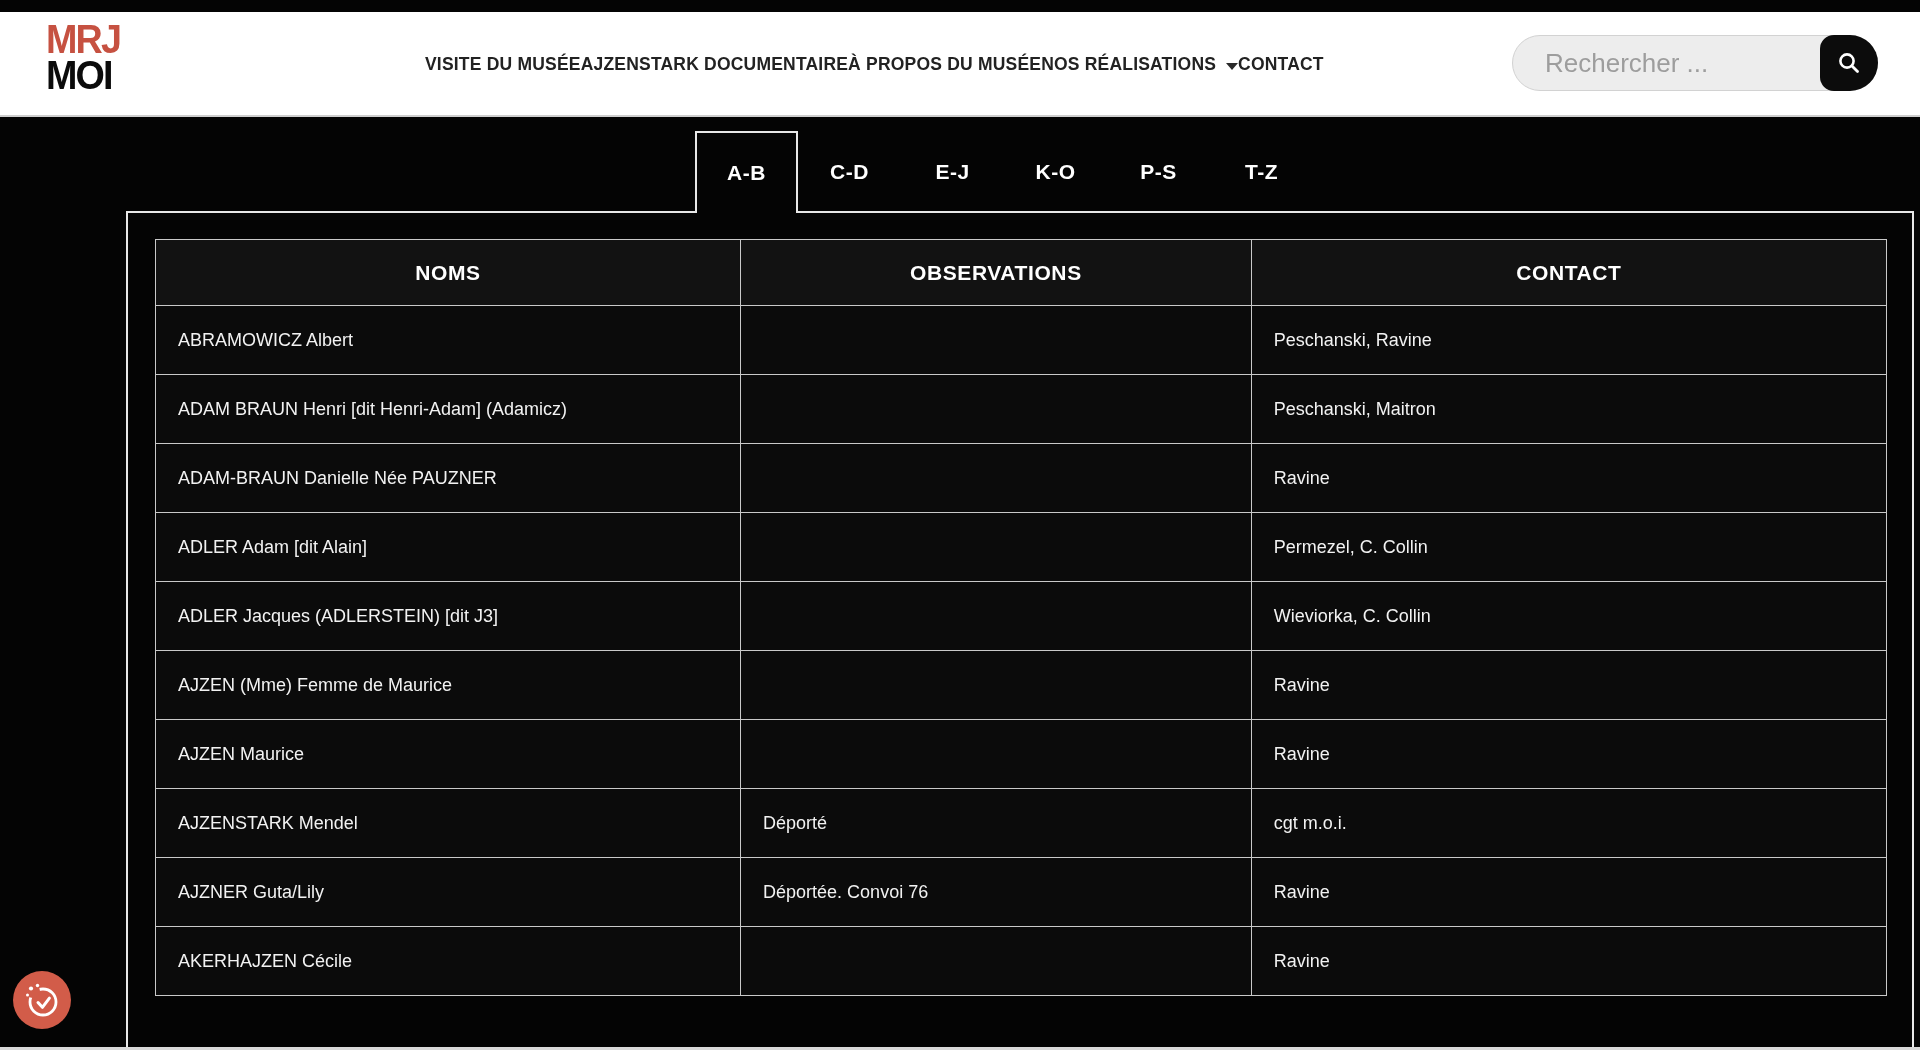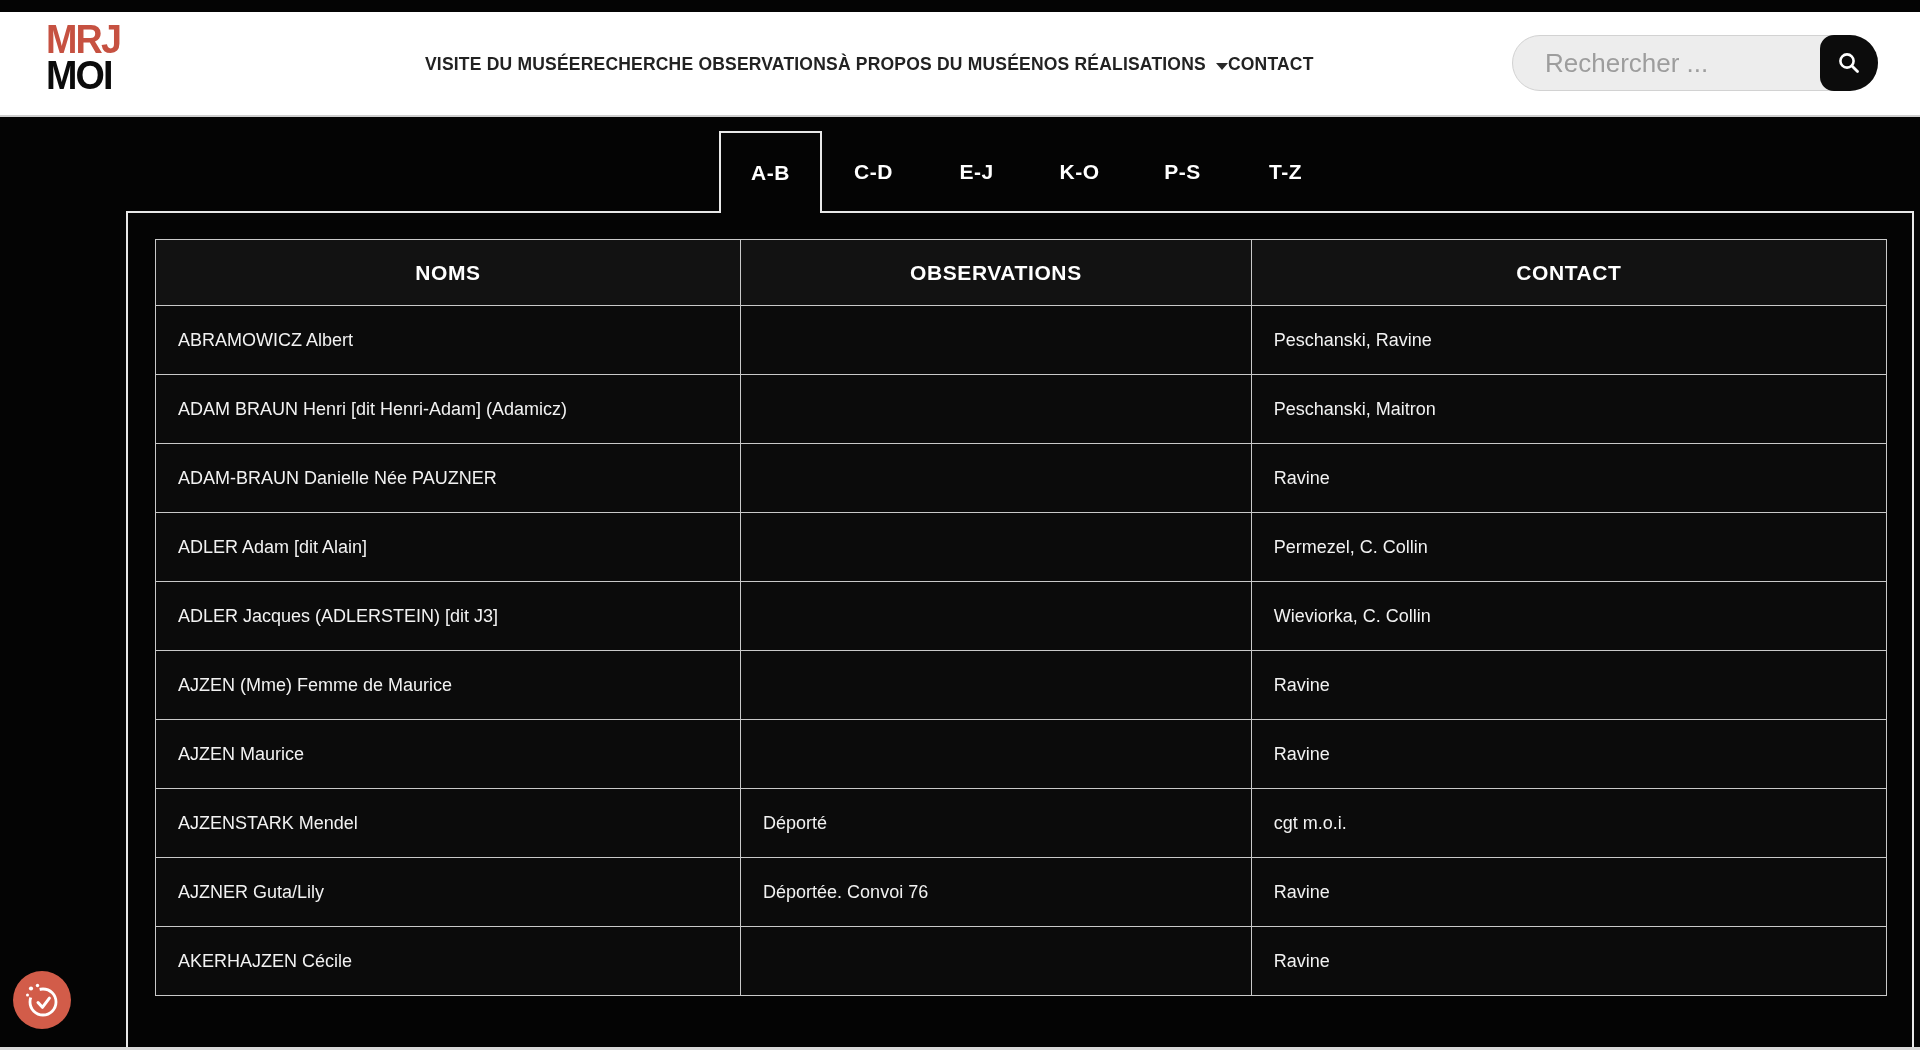--- a/index.html
+++ b/index.html
@@ -75,21 +75,21 @@
   .search-btn{
     position:absolute;right:0;top:0;width:58px;height:56px;
     background:var(--search_btn_bg);
     border:none;border-radius:14px 28px 28px 14px;
     display:flex;align-items:center;justify-content:center;
     cursor:pointer;
   }
 
   
   .tabs{
-    position:absolute;left:719px;top:131px;
+    position:absolute;left:695px;top:131px;
     display:flex;z-index:3;
   }
   .tab{
     width:103px;height:82px;
     display:flex;align-items:center;justify-content:center;
     color:#ffffff;font-size:21px;font-weight:bold;letter-spacing:0.5px;
     cursor:pointer;background:transparent;
   }
   .tab.active{
     border:2px solid var(--panel_border);
@@ -147,21 +147,21 @@
   <div class="logo">
     <div class="logo-l1">MRJ</div>
     <div class="logo-l2">MOI</div>
   </div>
 
   <nav class="main-nav" id="main-nav">
       <a class="nav-item">
         <span>VISITE DU MUSÉE</span>
       </a>
       <a class="nav-item">
-        <span>RECHERCHE OBSERVATIONS</span>
+        <span>AJZENSTARK DOCUMENTAIRE</span>
       </a>
       <a class="nav-item">
         <span>À PROPOS DU MUSÉE</span>
       </a>
       <a class="nav-item">
         <span>NOS RÉALISATIONS</span>
         <span class="caret"></span>
       </a>
       <a class="nav-item">
         <span>CONTACT</span>

